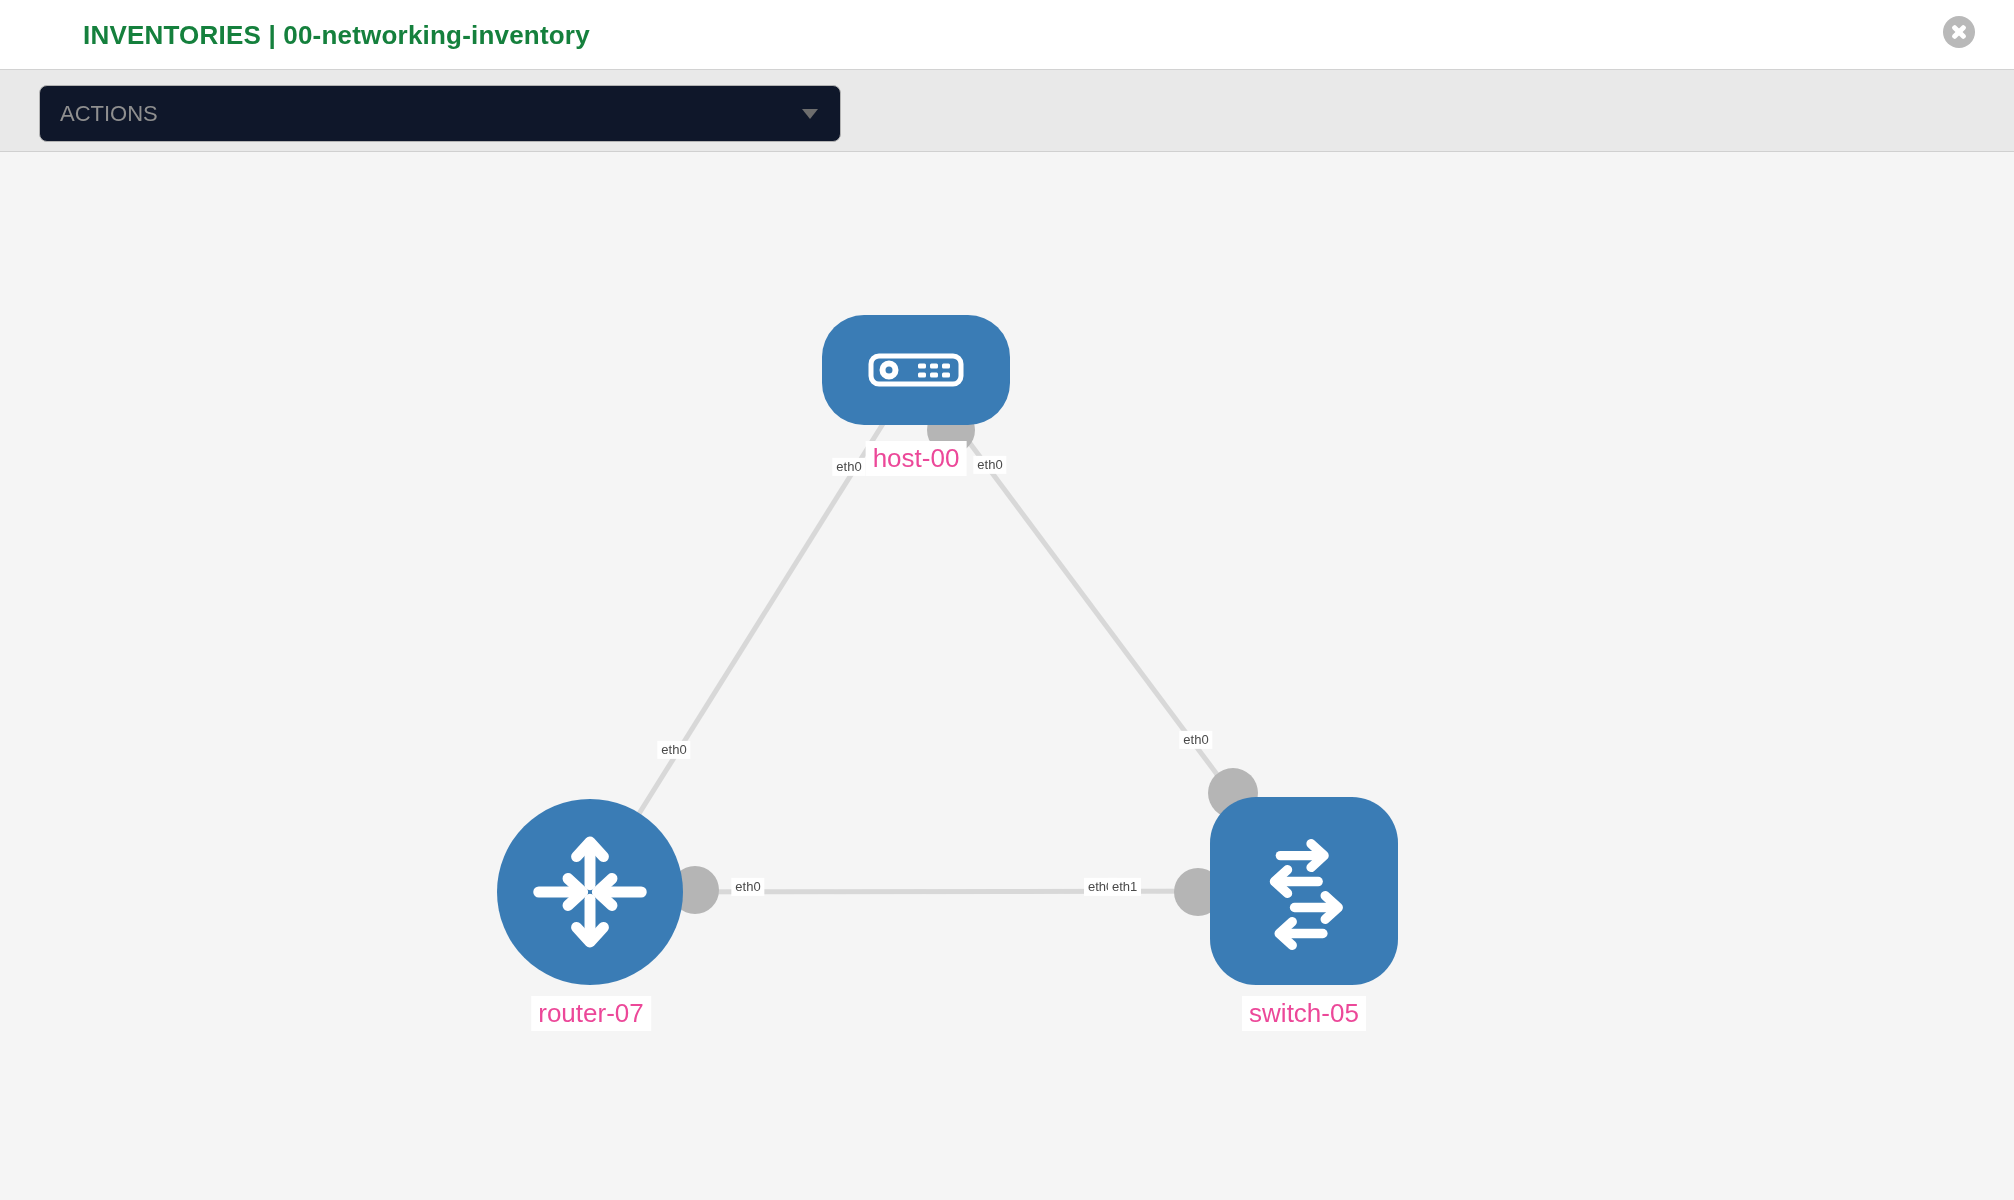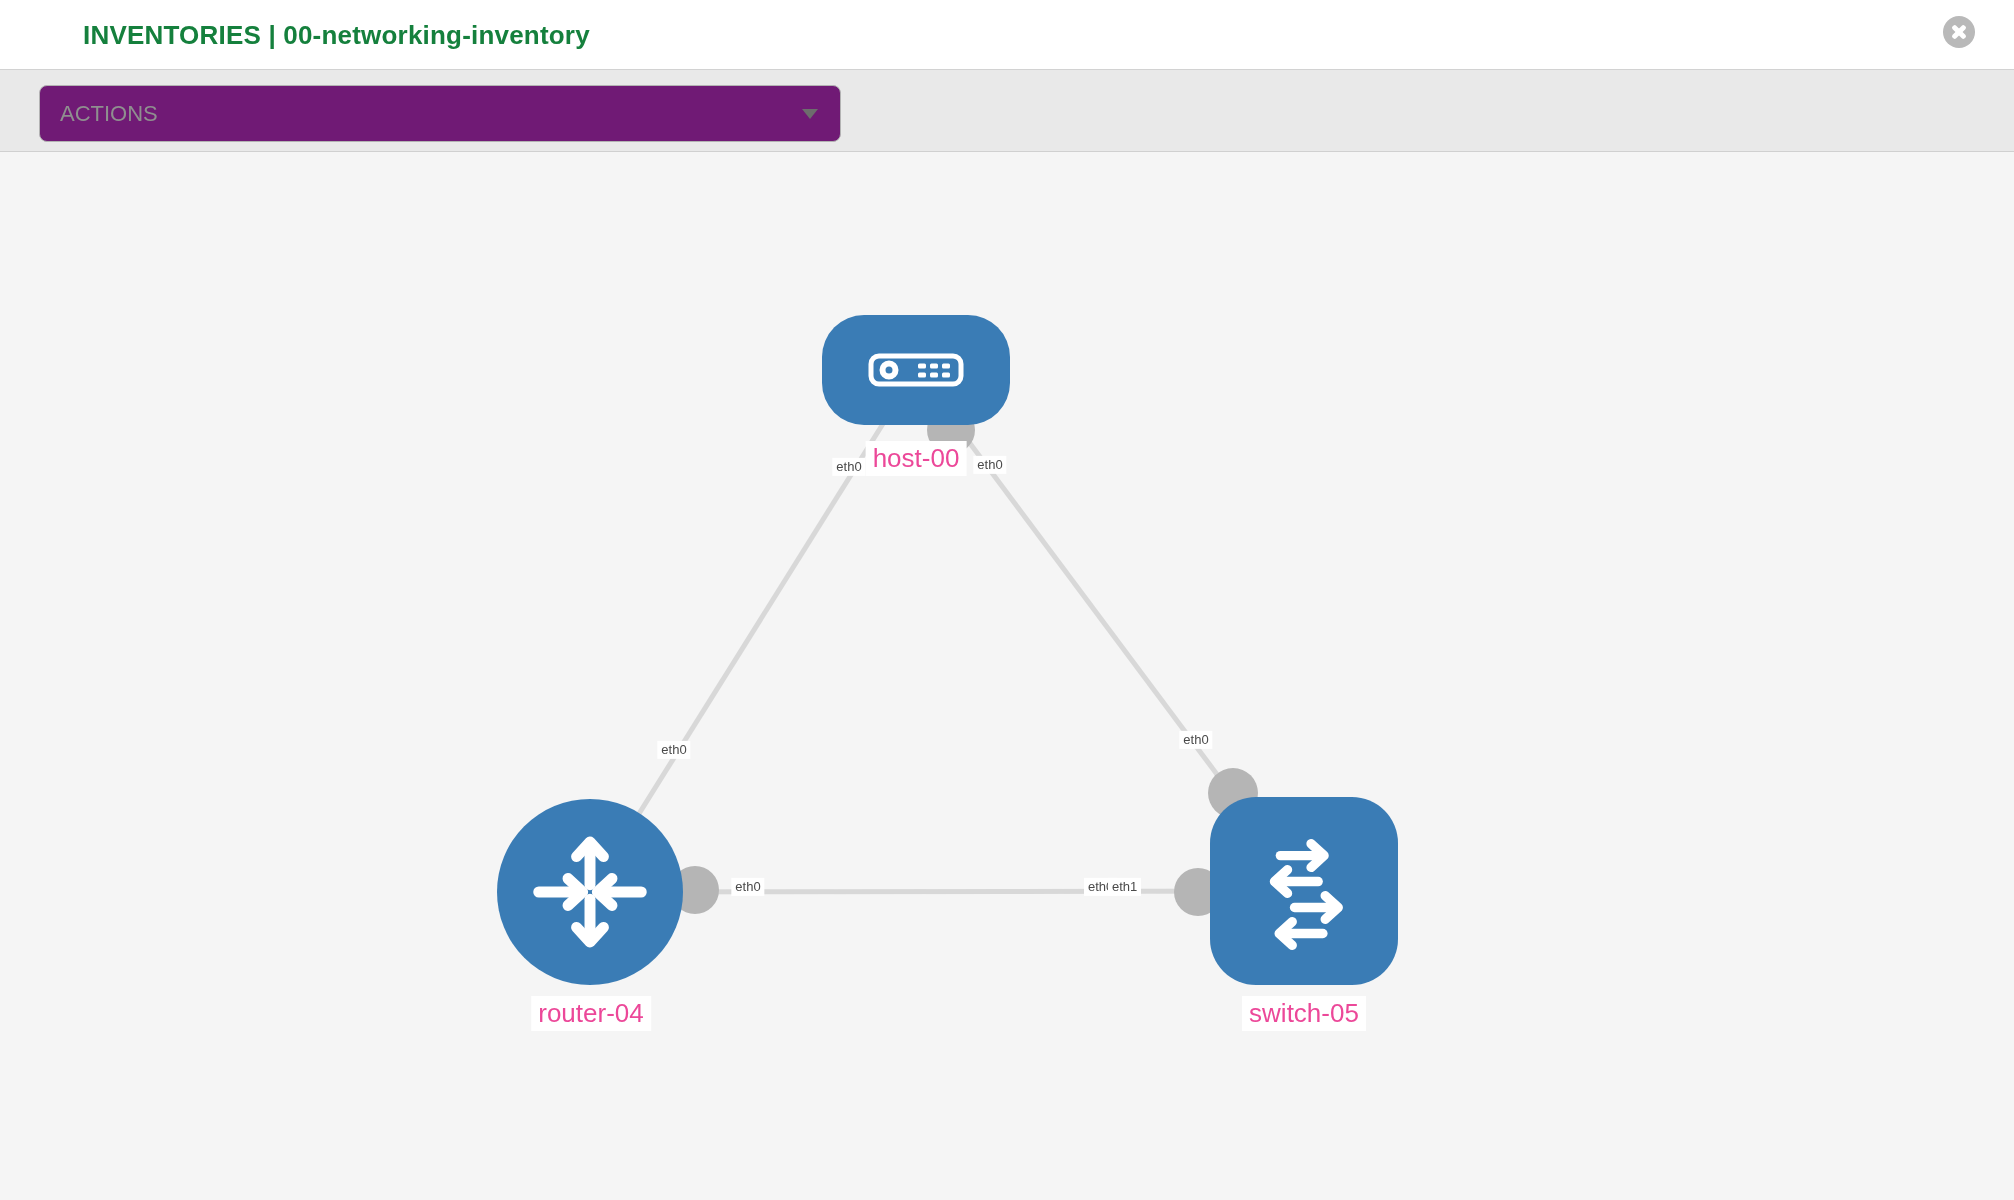--- a/index.html
+++ b/index.html
@@ -31,21 +31,21 @@
   .close-btn::before { transform:translate(-50%,-50%) rotate(45deg); }
   .close-btn::after  { transform:translate(-50%,-50%) rotate(-45deg); }
 
   
   .toolbar {
     position:absolute; left:0; top:70px; width:2014px; height:82px;
     background:#e9e9e9; border-bottom:1px solid #d0d0d0;
   }
   .select-box {
     position:absolute; top:15px; height:57px;
-    background:#701a75; border:1px solid #b3b3b3; border-radius:8px;
+    background:#0f172a; border:1px solid #b3b3b3; border-radius:8px;
     display:flex; align-items:center; padding:0 20px;
     font-size:22px; color:#8f8f8f; cursor:pointer;
   }
   .select-box .caret {
     position:absolute; right:22px; top:50%; transform:translateY(-50%);
     width:0; height:0;
     border-left:8px solid transparent; border-right:8px solid transparent;
     border-top:10px solid #6d6d6d;
   }
   .actions-box { left:39px;  width:802px; }
@@ -174,21 +174,21 @@
         <polyline points="36,32 25,42 36,52"></polyline>
         <line x1="42" y1="64" x2="78" y2="64"></line>
         <polyline points="68,54 79,64 68,74"></polyline>
         <line x1="66" y1="86" x2="30" y2="86"></line>
         <polyline points="40,76 29,86 40,96"></polyline>
       </g>
     </svg>
   </div>
 
   <div class="node-label" style="left:916px; top:289px;">host-00</div>
-  <div class="node-label" style="left:591px; top:844px;">router-04</div>
+  <div class="node-label" style="left:591px; top:844px;">router-07</div>
   <div class="node-label" style="left:1304px; top:844px;">switch-05</div>
 
   <div class="iflabel" style="left:849px;  top:315px;">eth0</div>
   <div class="iflabel" style="left:674px;  top:598px;">eth0</div>
   <div class="iflabel" style="left:990px;  top:313px;">eth0</div>
   <div class="iflabel" style="left:1196px; top:588px;">eth0</div>
   <div class="iflabel" style="left:748px;  top:735px;">eth0</div>
   <div class="iflabel anchor-left" style="left:1084px; top:735px;">eth0</div>
   <div class="iflabel anchor-left" style="left:1108px; top:735px;">eth1</div>
 

